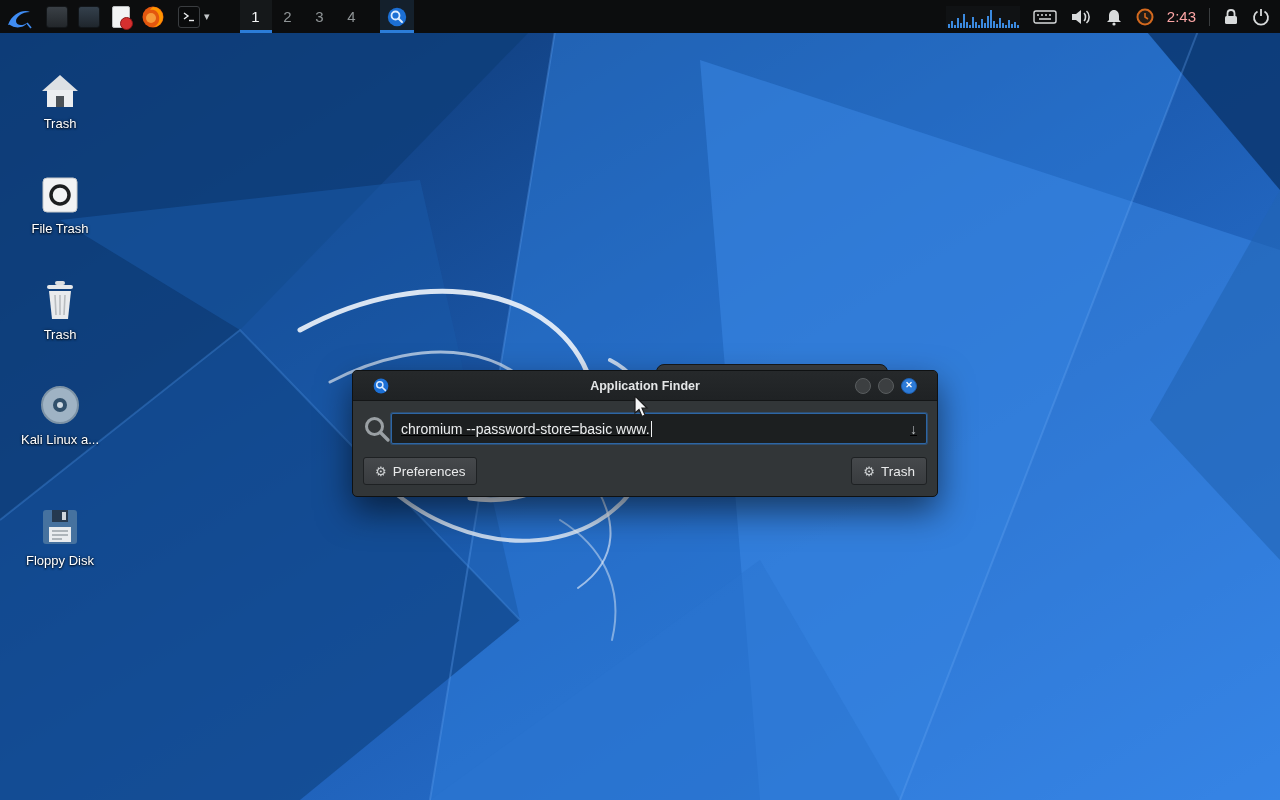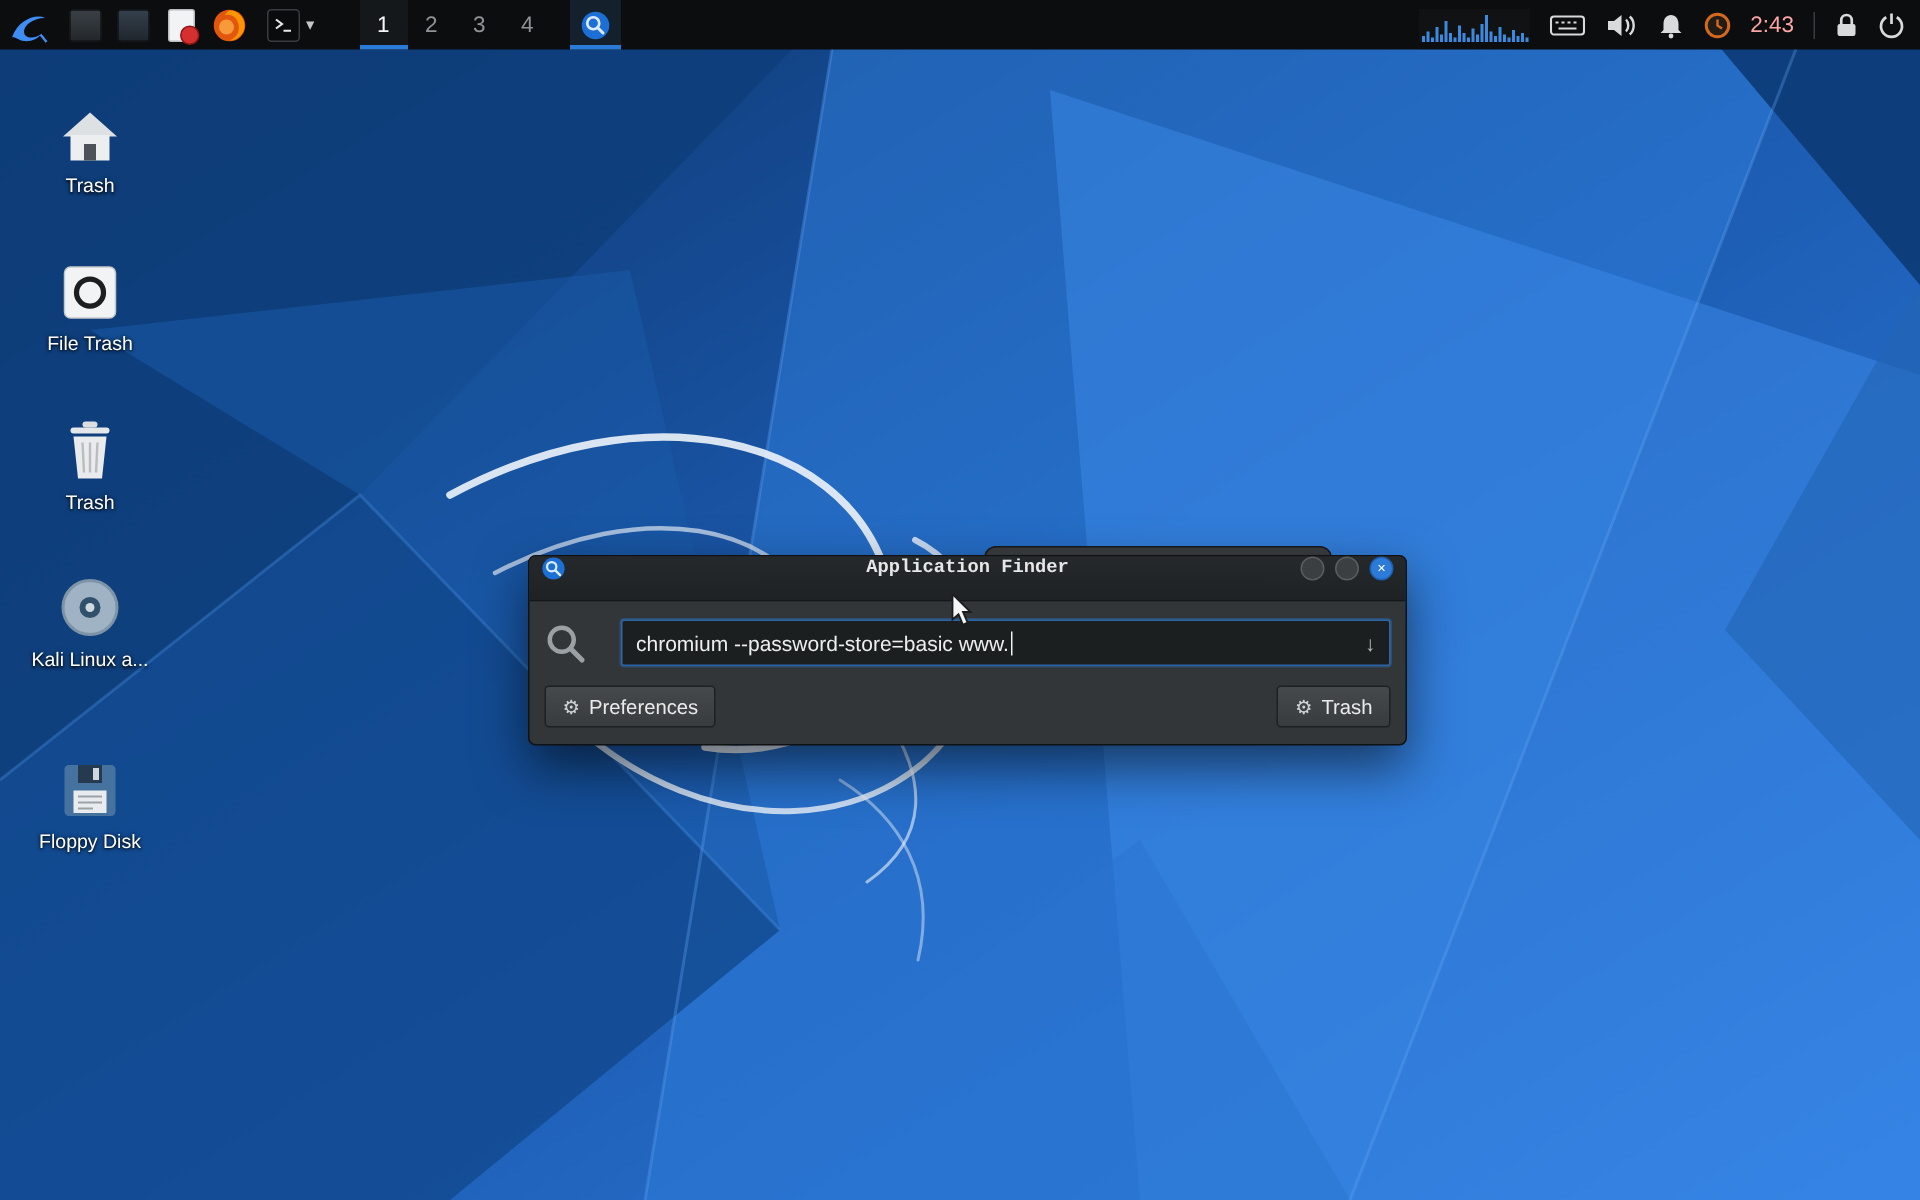--- a/index.html
+++ b/index.html
@@ -59,35 +59,35 @@
   }
 
   
   .finder {
     position:absolute; left:352px; top:370px; width:586px; height:127px;
     background:#323638; border:1px solid #0f1112; border-radius:5px;
     box-shadow:0 14px 34px rgba(0,0,0,.55); z-index:70;
     display:flex; flex-direction:column;
   }
   .titlebar {
-    height:30px; position:relative; display:flex; align-items:flex-start;
+    height:30px; position:relative; display:flex; align-items:center;
     background:linear-gradient(#26292b,#1f2224); border-bottom:1px solid #141617;
-    border-radius:4px 4px 0 0; padding:0 8px;font-family:Liberation Mono, monospace;
+    border-radius:4px 4px 0 0; padding:0 20px;
   }
   .tb-title {
     position:absolute; left:0; right:0; text-align:center;
     color:#e4e6e7; font-weight:bold; font-size:12.5px; pointer-events:none;
   }
   .tb-icon { width:16px; height:16px; z-index:1; }
   .tb-btns { margin-left:auto; display:flex; align-items:center; z-index:1; }
   .tb-btn { width:16px; height:16px; border-radius:50%; margin-left:7px; display:flex; align-items:center; justify-content:center; }
   .tb-plain { background:#3c3f41; border:1px solid #595d5f; }
   .tb-close { background:#2d7bd8; border:1px solid #1d5eae; color:#ffffff; font-size:9px; font-weight:bold; line-height:1; }
 
-  .finder-body { flex:1; display:flex; align-items:center; padding:0 10px; gap:23px; }
+  .finder-body { flex:1; display:flex; align-items:center; padding:0 10px; gap:0;text-decoration:underline; }
   .field {
     flex:1; height:31px; background:#1c1f20; border:1px solid #2d66a5;
     box-shadow:0 0 0 1px rgba(43,124,216,.35); border-radius:2px;
     display:flex; align-items:center; padding:0 9px; color:#eceeef; font-size:14px; cursor:text;
   }
   .field-text { white-space:pre; }
   .caret { width:1px; height:16px; background:#f0f2f3; margin-left:1px; }
   .combo-arrow { margin-left:auto; color:#b9bdbf; font-size:14px; cursor:pointer; }
 
   .actions { height:40px; display:flex; align-items:center; padding:0 10px 10px 10px; }

